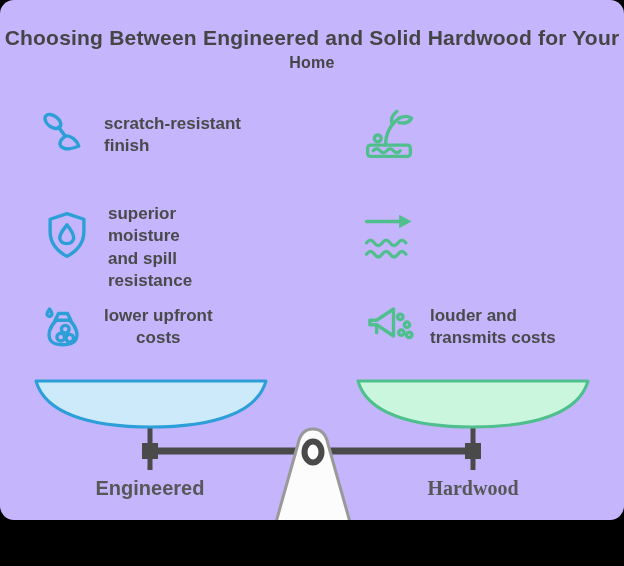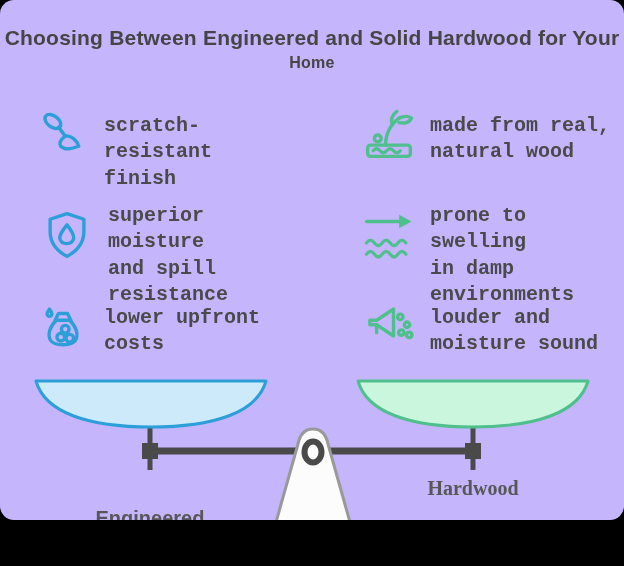--- a/index.html
+++ b/index.html
@@ -11,46 +11,46 @@
   .title-line{
     position:absolute;left:0;right:0;text-align:center;
     font-weight:700;color:#454545;letter-spacing:.2px;
   }
   .title-line.l1{top:26px;font-size:21px;}
   .title-line.l2{top:54px;font-size:16px;}
 
   .feature{position:absolute;display:flex;gap:14px;align-items:flex-start;width:270px;}
   .feature .icon{width:54px;height:54px;flex:0 0 54px;}
   .feature .txt{
-    font-size:20px;font-weight:600;color:#4a4a4a;line-height:1.32;
-    white-space:pre-line;padding-top:5px;font-family:Liberation Mono, monospace;
+    font-size:17px;font-weight:600;color:#4a4a4a;line-height:1.32;
+    white-space:pre-line;padding-top:5px;
   }
   .blue{color:#2d9fd8;}
   .green{color:#4fc08d;}
   .pos-l1{left:36px;top:108px;}
   .pos-l2{left:40px;top:198px;}
-  .pos-l3{left:36px;top:300px;}
+  .pos-l3{left:36px;top:300px;text-align:center;}
   .pos-r1{left:362px;top:108px;}
   .pos-r2{left:362px;top:198px;}
   .pos-r3{left:362px;top:300px;}
   .pos-l2 .icon,.pos-r2 .icon{margin-top:10px;}
 
   .pan{position:absolute;top:377px;width:236px;height:54px;}
   .pan.left{left:33px;}
   .pan.right{left:355px;}
 
   .rig{position:absolute;left:0;top:408px;width:624px;height:80px;}
 
   .fulcrum{position:absolute;left:252px;top:424px;width:122px;height:140px;z-index:3;}
 
   .pan-label{
     position:absolute;top:477px;width:180px;text-align:center;
     font-size:20px;font-weight:700;color:#575757;
   }
-  .pan-label.left{left:60px;margin-top:30px;}
+  .pan-label.left{left:60px;}
   .pan-label.right{left:383px;font-family:Liberation Serif, serif;}
 </style>
 </head>
 <body>
 
 <div class="card">
 
   <div class="title-line l1">Choosing Between Engineered and Solid Hardwood for Your</div>
   <div class="title-line l2">Home</div>
 
@@ -98,52 +98,46 @@
     <span class="icon green">
       <svg viewBox="0 0 48 48" width="54" height="54" fill="none" stroke="currentColor" stroke-width="3" stroke-linecap="round" stroke-linejoin="round">
         <rect x="5" y="33" width="38" height="10" rx="2.5"></rect>
         <path d="M10 38 q3 -3.5 6 0 t6 0 t6 0 t6 0"></path>
         <path d="M21 33 C21 24 25 15 33 9"></path>
         <path d="M33 9 C37 7 41 7 44 9 C42 13 38 14 33 13"></path>
         <path d="M27 15 C25 10 27 6 31 3"></path>
         <circle cx="14" cy="27" r="3"></circle>
       </svg>
     </span>
-    <div class="txt">made from real,
-natural wood</div>
   </div>
 
   <div class="feature pos-r2">
     <span class="icon green">
       <svg viewBox="0 0 48 48" width="54" height="54" fill="none" stroke="currentColor" stroke-width="3" stroke-linecap="round" stroke-linejoin="round">
         <path d="M4 12 H33"></path>
         <path d="M33 6 L44 12 L33 18 Z" fill="currentColor" stroke="none"></path>
         <path d="M4 31 q3.5 -5 7 0 t7 0 t7 0 t7 0 t7 0"></path>
         <path d="M4 41 q3.5 -5 7 0 t7 0 t7 0 t7 0 t7 0"></path>
       </svg>
     </span>
-    <div class="txt">prone to
-swelling
-in damp
-environments</div>
   </div>
 
   <div class="feature pos-r3">
     <span class="icon green">
       <svg viewBox="0 0 48 48" width="54" height="54" fill="none" stroke="currentColor" stroke-width="3" stroke-linecap="round" stroke-linejoin="round">
         <path d="M7 18 H13 L28 8 V32 L13 22 H7 Z"></path>
         <path d="M13 22 V29"></path>
         <circle cx="34" cy="15" r="2.4"></circle>
         <circle cx="40" cy="22" r="2.4"></circle>
         <circle cx="35" cy="29" r="2.4"></circle>
         <circle cx="42" cy="31" r="2.4"></circle>
       </svg>
     </span>
     <div class="txt">louder and
-moisture sound</div>
+transmits costs</div>
   </div>
 
   <svg class="rig" viewBox="0 0 624 80">
     <line x1="150" y1="10" x2="150" y2="44" stroke="#4a4a4a" stroke-width="5"></line>
     <line x1="473" y1="10" x2="473" y2="44" stroke="#4a4a4a" stroke-width="5"></line>
     <line x1="150" y1="43" x2="473" y2="43" stroke="#4a4a4a" stroke-width="7"></line>
     <rect x="142" y="35" width="16" height="16" fill="#4a4a4a"></rect>
     <rect x="465" y="35" width="16" height="16" fill="#4a4a4a"></rect>
     <line x1="150" y1="51" x2="150" y2="62" stroke="#4a4a4a" stroke-width="5"></line>
     <line x1="473" y1="51" x2="473" y2="62" stroke="#4a4a4a" stroke-width="5"></line>

